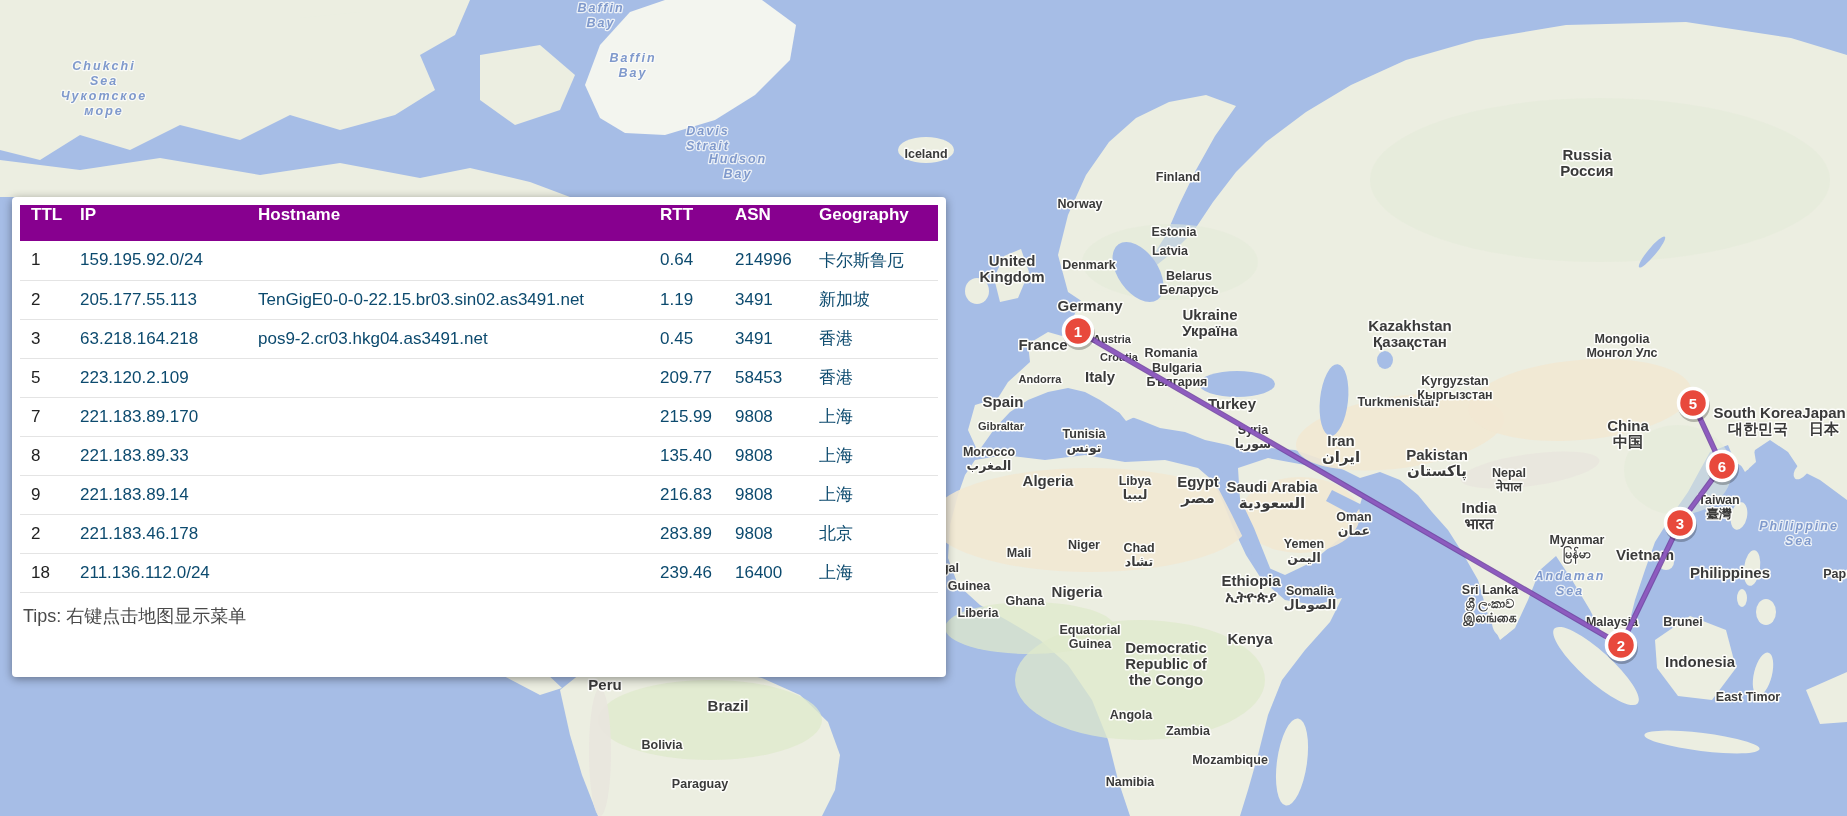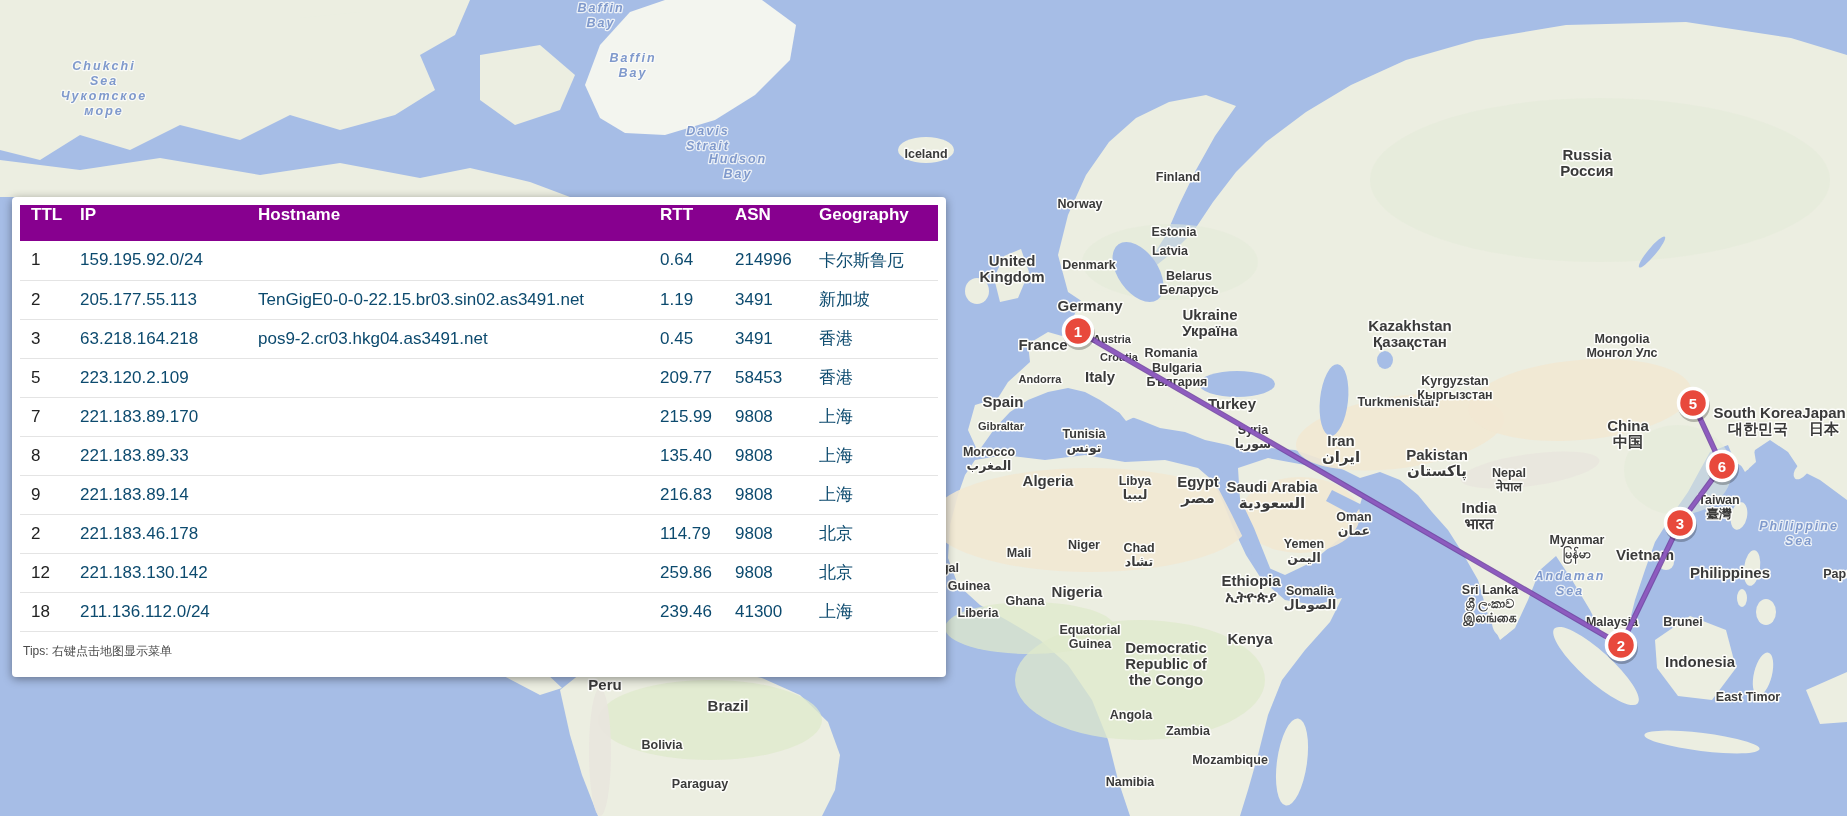--- a/index.html
+++ b/index.html
@@ -34,21 +34,21 @@
   
   #panel{position:absolute;left:12px;top:197px;width:934px;height:480px;z-index:10;
     background:#fff;border-radius:4px;box-shadow:0 2px 10px rgba(0,0,0,.4);
     padding:8px 8px 0 8px}
   table#hops{border-collapse:collapse;table-layout:fixed;width:918px}
   #hops th{background:var(--header-bg);color:#fff;font-weight:bold;font-size:17px;
     text-align:left;height:34px;padding:0 0 16px 11px;white-space:nowrap}
   #hops td{font-size:17px;color:#0c4a6e;height:39px;padding:0 0 0 11px;
     border-bottom:1px solid #e4e4e4;white-space:nowrap;overflow:hidden}
   #hops tr td:first-child{color:#222}
-  #tips{font-size:12px;color:#4a4a4a;padding:11px 3px 0 3px}
+  #tips{font-size:18px;color:#4a4a4a;padding:11px 3px 0 3px}
 </style>
 </head>
 <body>
 
 <div id="map-wrap">
 <svg id="world-map" width="1847" height="816" viewBox="0 0 1847 816">
   <rect x="0" y="0" width="1847" height="816" fill="var(--water)"></rect>
   <g>
     <path class="land" d="M0,0 H470 L455,35 L420,55 L435,90 L395,115 L340,130 L290,115 L240,140 L180,125 L130,150 L80,135 L40,160 L0,150 Z"></path>
     <path class="land" d="M0,160 L80,170 L160,158 L260,175 L340,163 L420,178 L470,168 L530,182 L570,197 L0,197 Z"></path>
@@ -295,36 +295,28 @@
           <td>221.183.89.14</td>
           <td></td>
           <td>216.83</td>
           <td>9808</td>
           <td>上海</td>
         </tr>
         <tr>
           <td>2</td>
           <td>221.183.46.178</td>
           <td></td>
-          <td>114.79</td>
+          <td>283.89</td>
           <td>9808</td>
           <td>北京</td>
         </tr>
         <tr>
-          <td>12</td>
-          <td>221.183.130.142</td>
-          <td></td>
-          <td>259.86</td>
-          <td>9808</td>
-          <td>北京</td>
-        </tr>
-        <tr>
           <td>18</td>
           <td>211.136.112.0/24</td>
           <td></td>
           <td>239.46</td>
-          <td>41300</td>
+          <td>16400</td>
           <td>上海</td>
         </tr>
       </tbody>
   </table>
   <div id="tips">Tips: 右键点击地图显示菜单</div>
 </div>
 
 </body></html>

